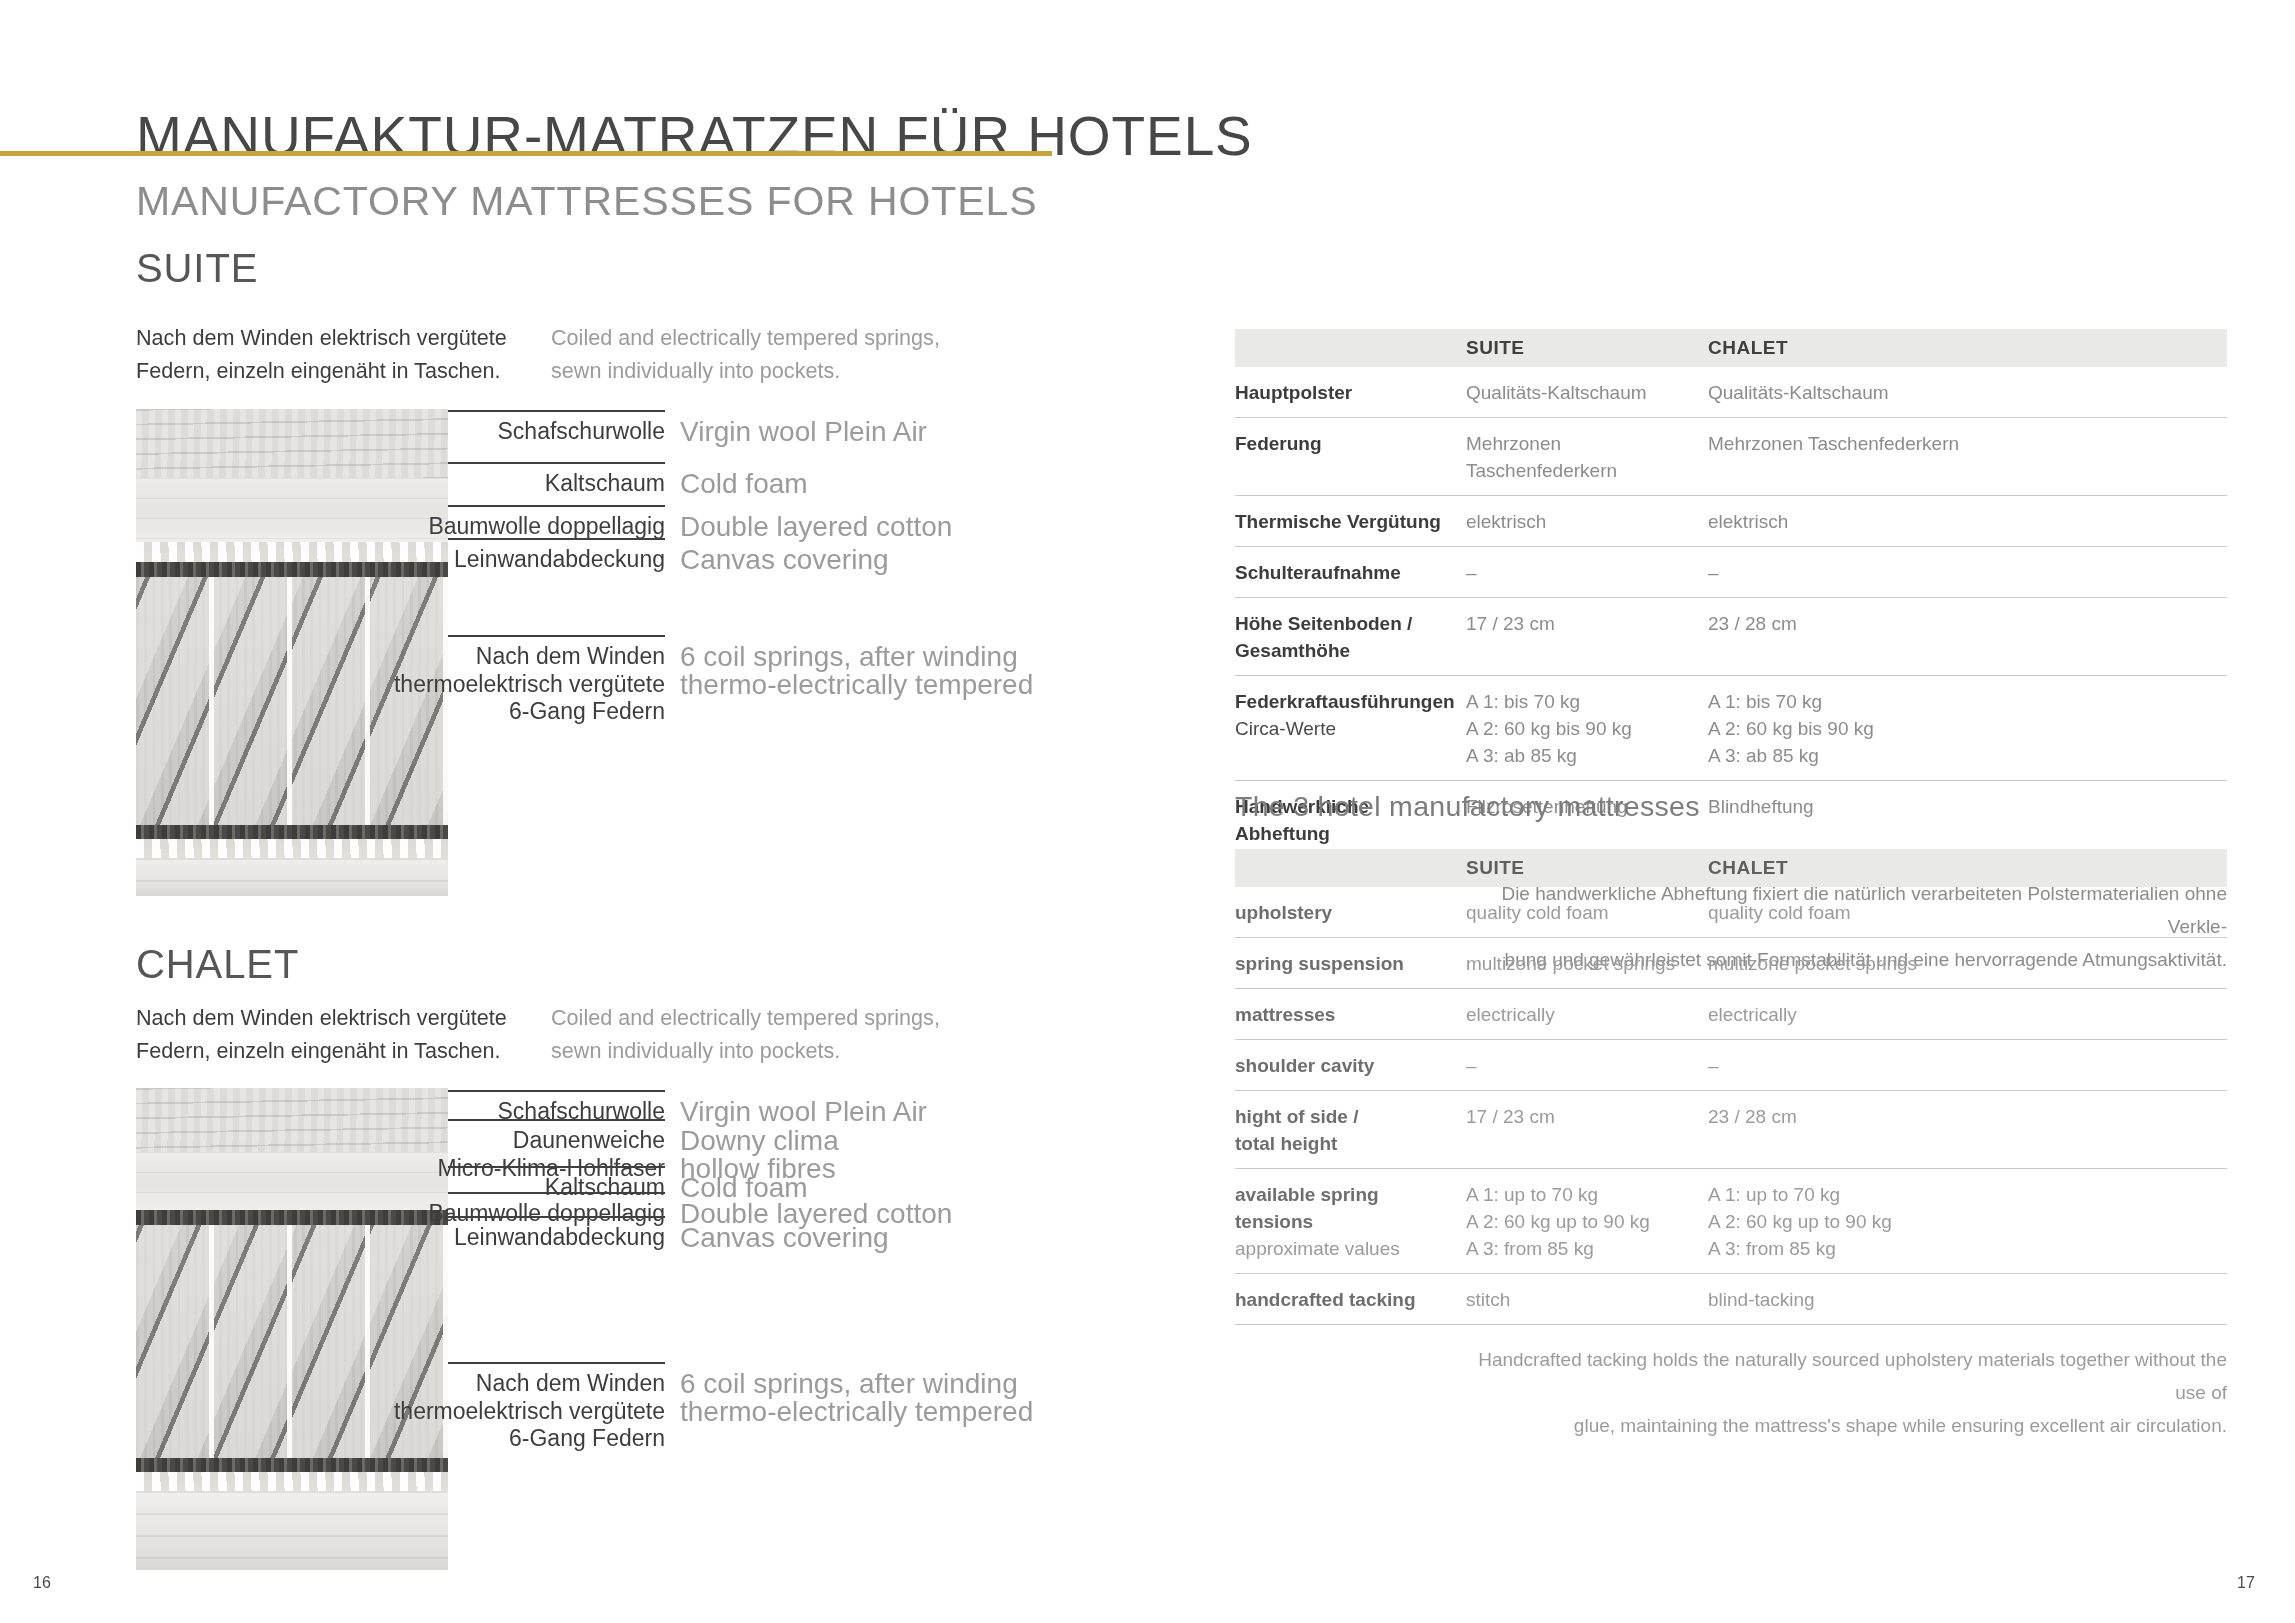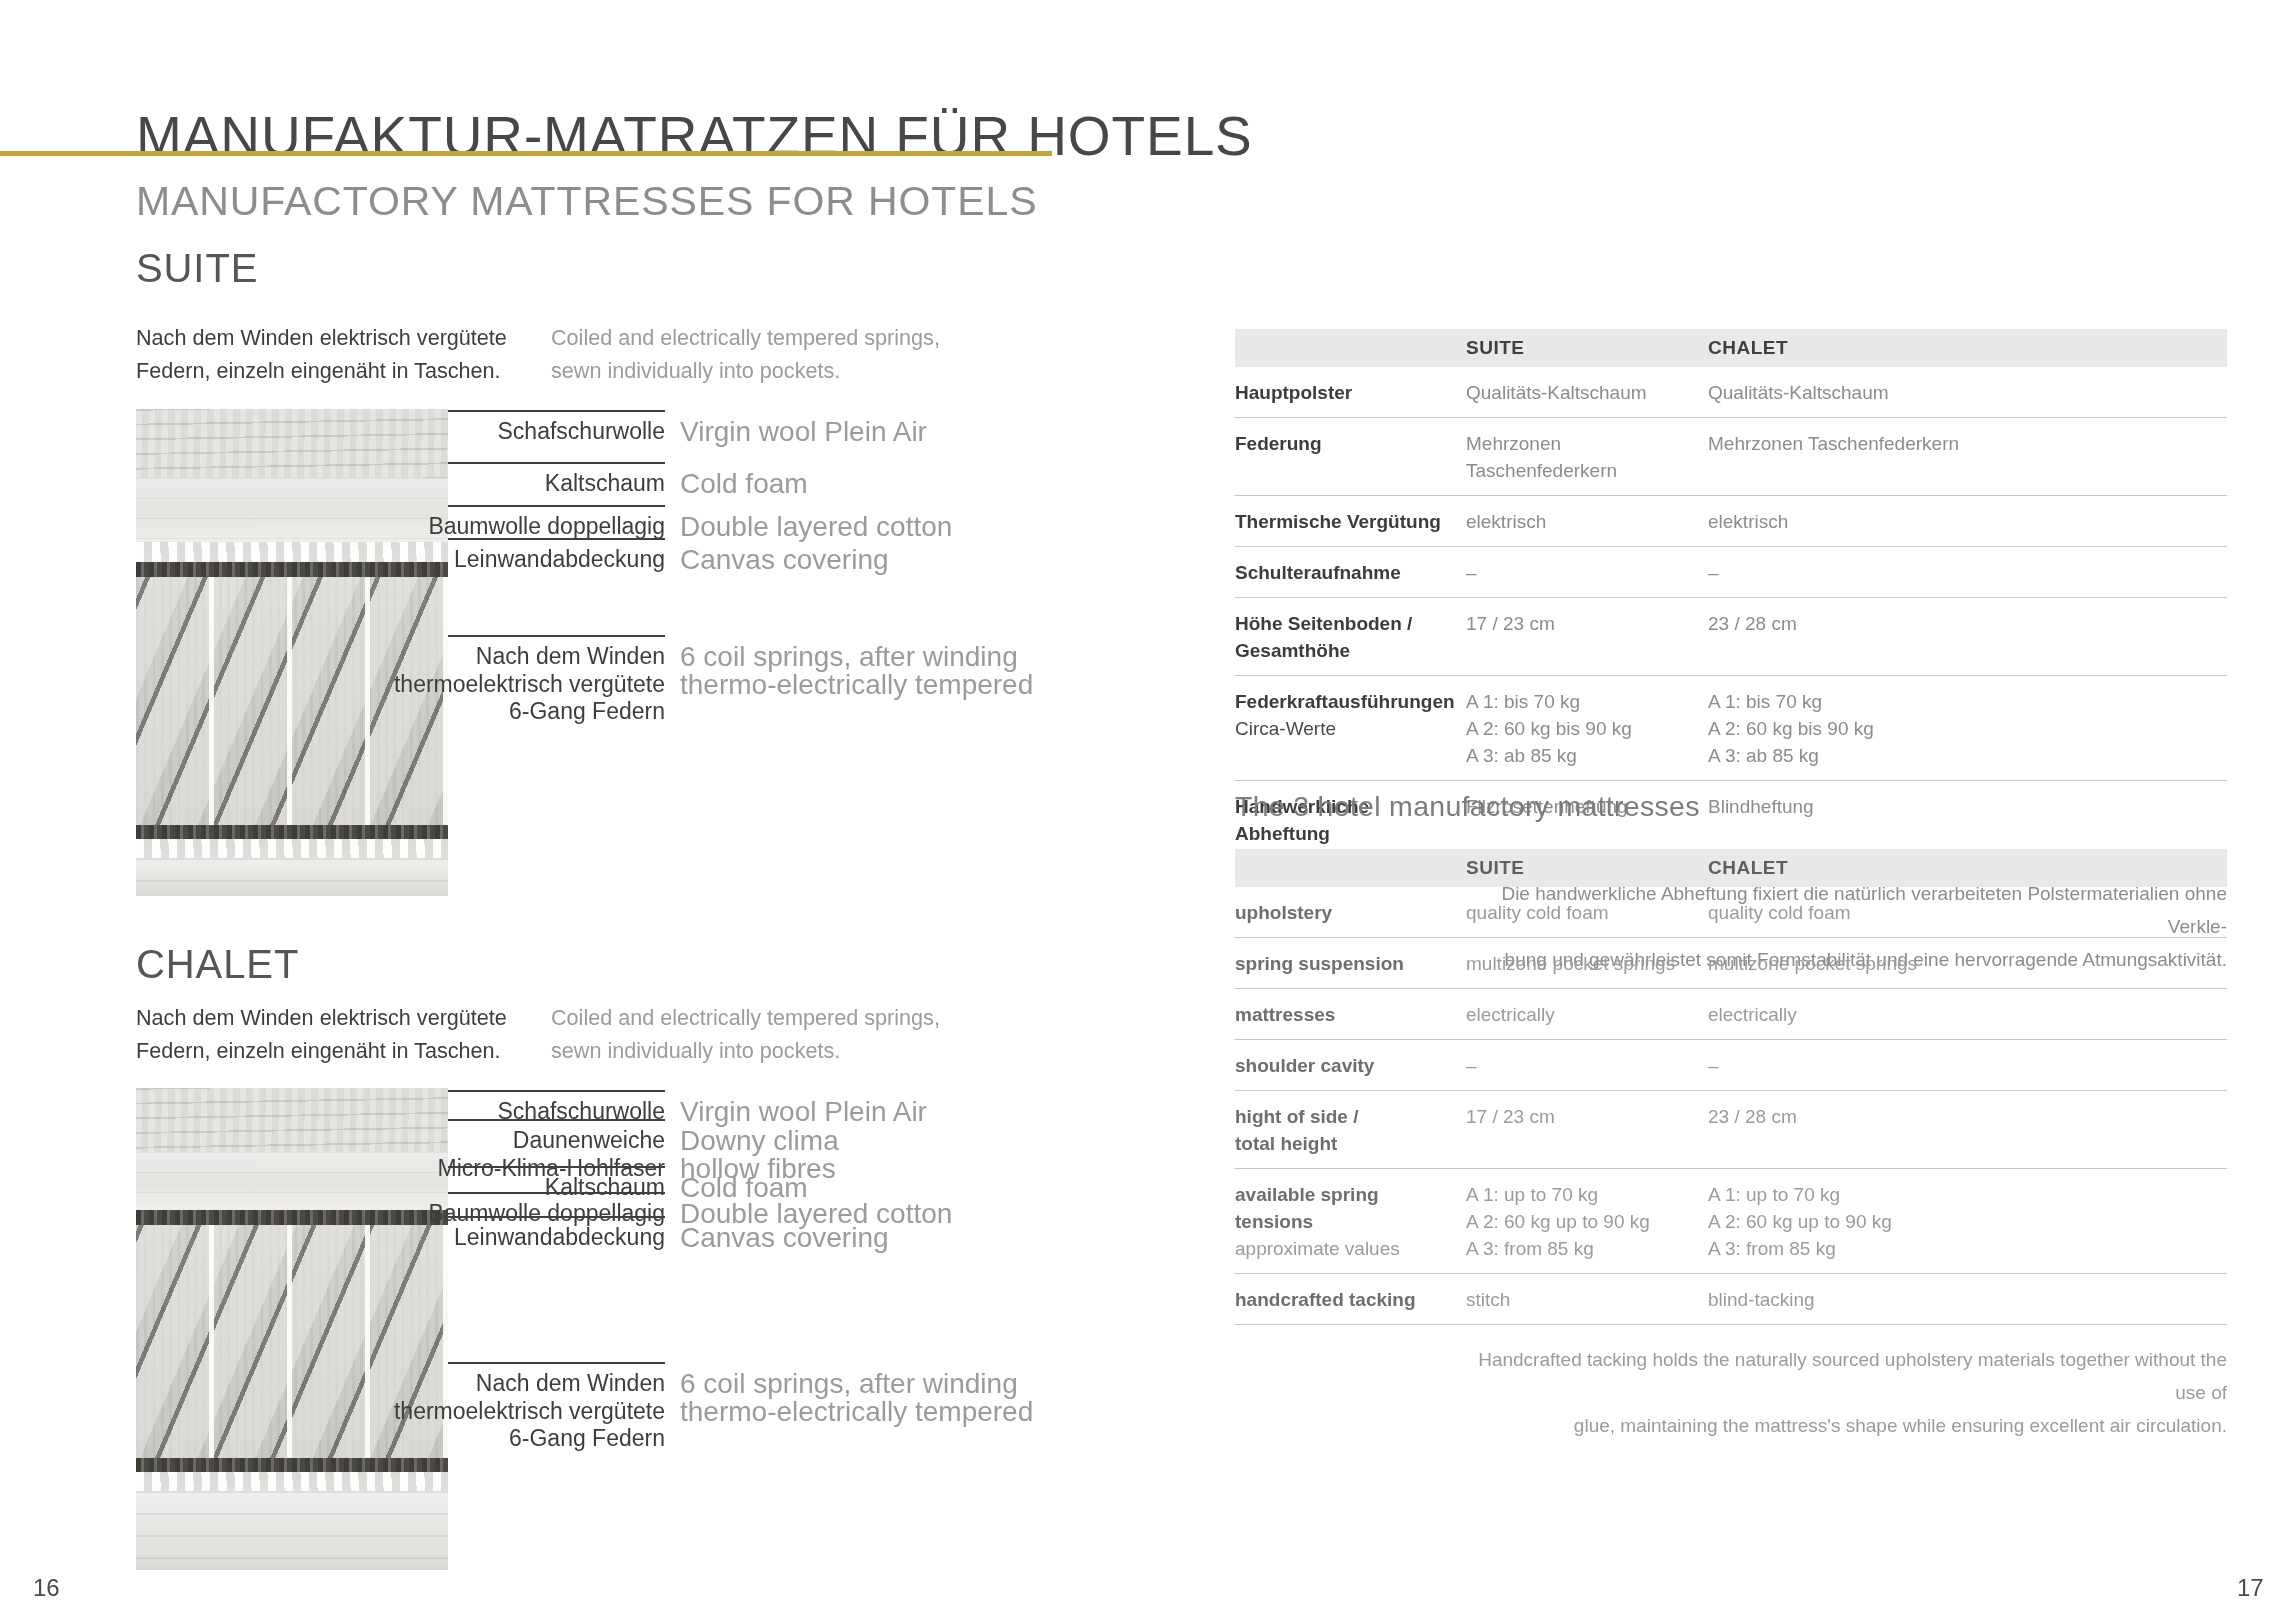--- a/index.html
+++ b/index.html
@@ -90,21 +90,21 @@
   .t-de .cellv { color:#8c8c8c; }
   .t-en .cellv { color:#9b9b9b; }
   .tnote { white-space:pre-line; line-height:33px;text-align:right; }
   .t-de .tnote { color:#8c8c8c; }
   .t-en .tnote { color:#9b9b9b; }
   .note-row .c1 { padding-top:18.4px; }
   .note-row .c23 { flex:1; padding:18.4px 0 11px 0; }
 
   .en-table-heading { font-size:28.5px; font-weight:400; color:#7c7c7c; letter-spacing:0.3px; }
 
-  .pageno { font-size:24px; color:#4a4a4a; }
+  .pageno { font-size:16px; color:#4a4a4a; }
 </style>
 </head>
 <body>
 
 <div class="page">
 
   <div class="abs title-de">MANUFAKTUR-MATRATZEN FÜR HOTELS</div>
   <div class="abs gold-rule"></div>
   <div class="abs title-en">MANUFACTORY MATTRESSES FOR HOTELS</div>
 

